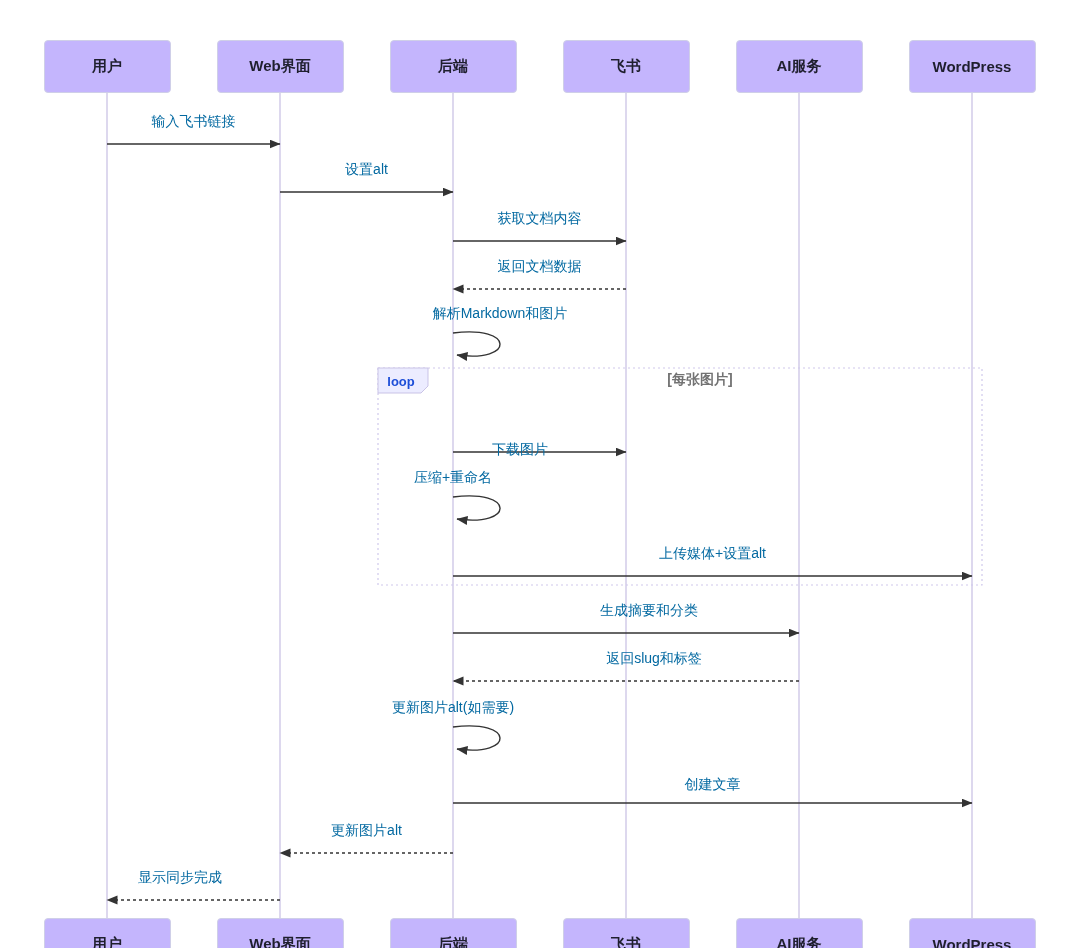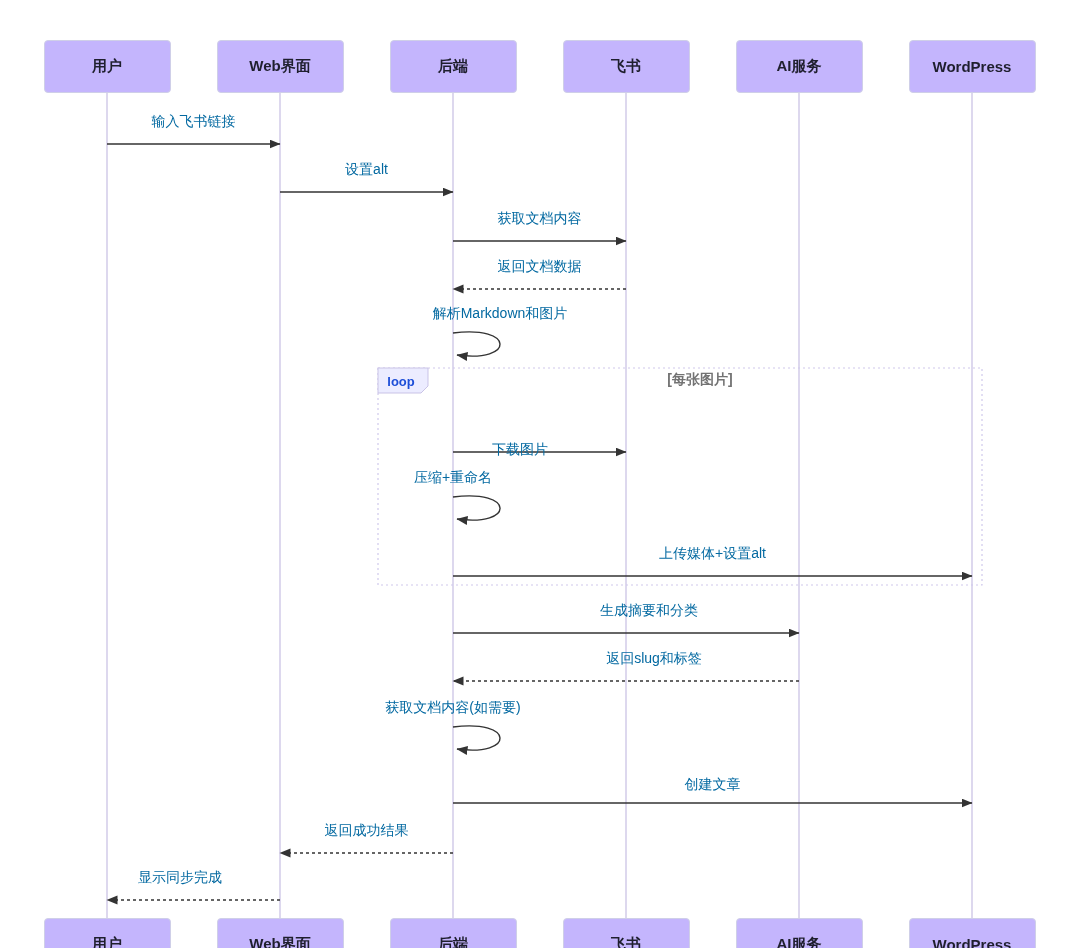--- a/index.html
+++ b/index.html
@@ -114,23 +114,23 @@
       <div class="msg-label" style="left: 193.5px; top: 121px;">输入飞书链接</div>
       <div class="msg-label" style="left: 366.5px; top: 169px;">设置alt</div>
       <div class="msg-label" style="left: 539.5px; top: 218px;">获取文档内容</div>
       <div class="msg-label" style="left: 539.5px; top: 266px; text-align: center;">返回文档数据</div>
       <div class="msg-label" style="left: 453px; top: 313px; margin-left: 47px;">解析Markdown和图片</div>
       <div class="msg-label" style="left: 520px; top: 429px; margin-top: 20px;">下载图片</div>
       <div class="msg-label" style="left: 453px; top: 477px;">压缩+重命名</div>
       <div class="msg-label" style="left: 712.5px; top: 553px;">上传媒体+设置alt</div>
       <div class="msg-label" style="left: 649px; top: 610px;">生成摘要和分类</div>
       <div class="msg-label" style="left: 626px; top: 658px; margin-left: 28px;">返回slug和标签</div>
-      <div class="msg-label" style="left: 453px; top: 707px;">获取文档内容(如需要)</div>
+      <div class="msg-label" style="left: 453px; top: 707px;">更新图片alt(如需要)</div>
       <div class="msg-label" style="left: 712.5px; top: 784px;">创建文章</div>
-      <div class="msg-label" style="left: 366.5px; top: 830px;">返回成功结果</div>
+      <div class="msg-label" style="left: 366.5px; top: 830px;">更新图片alt</div>
       <div class="msg-label" style="left: 180px; top: 877px;">显示同步完成</div>
       <div class="actor" style="left: 43.5px; top: 40px; width: 127px; height: 53px;">用户</div>
       <div class="actor" style="left: 216.5px; top: 40px; width: 127px; height: 53px;">Web界面</div>
       <div class="actor" style="left: 389.5px; top: 40px; width: 127px; height: 53px;">后端</div>
       <div class="actor" style="left: 562.5px; top: 40px; width: 127px; height: 53px;">飞书</div>
       <div class="actor" style="left: 735.5px; top: 40px; width: 127px; height: 53px;">AI服务</div>
       <div class="actor" style="left: 908.5px; top: 40px; width: 127px; height: 53px;">WordPress</div>
       <div class="actor" style="left: 43.5px; top: 918px; width: 127px; height: 53px;">用户</div>
       <div class="actor" style="left: 216.5px; top: 918px; width: 127px; height: 53px;">Web界面</div>
       <div class="actor" style="left: 389.5px; top: 918px; width: 127px; height: 53px;">后端</div>

